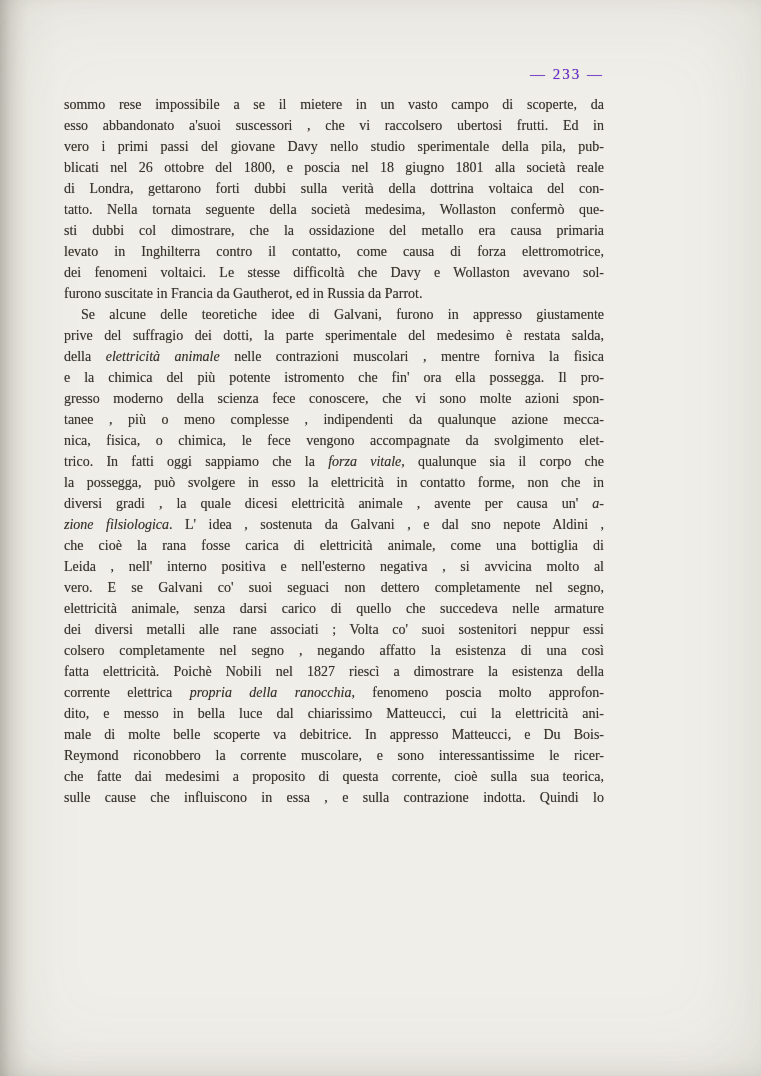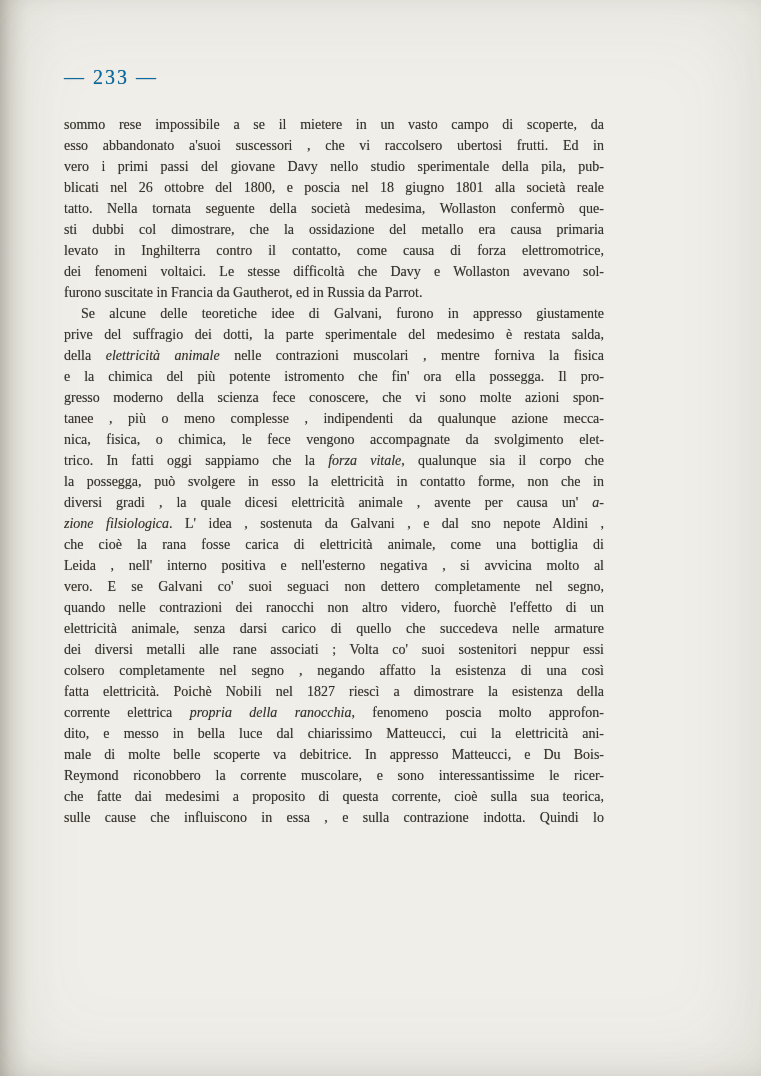--- a/index.html
+++ b/index.html
@@ -24,29 +24,29 @@
     box-shadow:
       inset 0 0 90px rgba(110, 105, 92, 0.10),
       inset 14px 0 26px -12px rgba(95, 90, 78, 0.28),
       inset 0 -18px 40px -20px rgba(110, 105, 92, 0.12);
   }
   .page-number {
     position: absolute;
     top: 66px;
     left: 64px;
     width: 540px;
-    text-align: left;
-    font-size: 20px;
+    text-align: right;
+    font-size: 15px;
     letter-spacing: 2px;
-    color: #0369a1;
+    color: #6d28d9;
     text-shadow: 0 0 0.7px rgba(65, 61, 53, 0.55);
   }
   .text-block {
     position: absolute;
-    top: 114px;
+    top: 94px;
     left: 64px;
     width: 540px;
     font-size: 14px;
     line-height: 21px;
     color: #38342d;
     text-shadow: 0 0 0.7px rgba(56, 52, 45, 0.5);
   }
   .paragraph { margin: 0; }
   .line {
     height: 21px;
@@ -68,20 +68,21 @@
 <div class="scan-surface"></div>
 
 <div class="page-number">— 233 —</div>
 
 <div class="text-block">
   <div class="paragraph">
       <div class="line"><span>sommo rese impossibile a se il mietere in un vasto campo di scoperte, da</span></div>
       <div class="line"><span>esso abbandonato a'suoi suscessori , che vi raccolsero ubertosi frutti. Ed in</span></div>
       <div class="line"><span>vero i primi passi del giovane Davy nello studio sperimentale della pila, pub-</span></div>
       <div class="line"><span>blicati nel 26 ottobre del 1800, e poscia nel 18 giugno 1801 alla società reale</span></div>
+      <div class="line"><span>di Londra, gettarono forti dubbi sulla verità della dottrina voltaica del con-</span></div>
       <div class="line"><span>tatto. Nella tornata seguente della società medesima, Wollaston confermò que-</span></div>
       <div class="line"><span>sti dubbi col dimostrare, che la ossidazione del metallo era causa primaria</span></div>
       <div class="line"><span>levato in Inghilterra contro il contatto, come causa di forza elettromotrice,</span></div>
       <div class="line"><span>dei fenomeni voltaici. Le stesse difficoltà che Davy e Wollaston avevano sol-</span></div>
       <div class="line last"><span>furono suscitate in Francia da Gautherot, ed in Russia da Parrot.</span></div>
     </div>
   <div class="paragraph">
       <div class="line indent"><span>Se alcune delle teoretiche idee di Galvani, furono in appresso giustamente</span></div>
       <div class="line"><span>prive del suffragio dei dotti, la parte sperimentale del medesimo è restata salda,</span></div>
       <div class="line"><span>della </span><span class="it">elettricità animale</span><span> nelle contrazioni muscolari , mentre forniva la fisica</span></div>
@@ -89,21 +90,20 @@
       <div class="line"><span>gresso moderno della scienza fece conoscere, che vi sono molte azioni spon-</span></div>
       <div class="line"><span>tanee , più o meno complesse , indipendenti da qualunque azione mecca-</span></div>
       <div class="line"><span>nica, fisica, o chimica, le fece vengono accompagnate da svolgimento elet-</span></div>
       <div class="line"><span>trico. In fatti oggi sappiamo che la </span><span class="it">forza vitale</span><span>, qualunque sia il corpo che</span></div>
       <div class="line"><span>la possegga, può svolgere in esso la elettricità in contatto forme, non che in</span></div>
       <div class="line"><span>diversi gradi , la quale dicesi elettricità animale , avente per causa un' </span><span class="it">a-</span></div>
       <div class="line"><span class="it">zione filsiologica</span><span>. L' idea , sostenuta da Galvani , e dal sno nepote Aldini ,</span></div>
       <div class="line"><span>che cioè la rana fosse carica di elettricità animale, come una bottiglia di</span></div>
       <div class="line"><span>Leida , nell' interno positiva e nell'esterno negativa , si avvicina molto al</span></div>
       <div class="line"><span>vero. E se Galvani co' suoi seguaci non dettero completamente nel segno,</span></div>
-      <div class="line"><span>quando nelle contrazioni dei ranocchi non altro videro, fuorchè l'effetto di un</span></div>
       <div class="line"><span>elettricità animale, senza darsi carico di quello che succedeva nelle armature</span></div>
       <div class="line"><span>dei diversi metalli alle rane associati ; Volta co' suoi sostenitori neppur essi</span></div>
       <div class="line"><span>colsero completamente nel segno , negando affatto la esistenza di una così</span></div>
       <div class="line"><span>fatta elettricità. Poichè Nobili nel 1827 riescì a dimostrare la esistenza della</span></div>
       <div class="line"><span>corrente elettrica </span><span class="it">propria della ranocchia</span><span>, fenomeno poscia molto approfon-</span></div>
       <div class="line"><span>dito, e messo in bella luce dal chiarissimo Matteucci, cui la elettricità ani-</span></div>
       <div class="line"><span>male di molte belle scoperte va debitrice. In appresso Matteucci, e Du Bois-</span></div>
       <div class="line"><span>Reymond riconobbero la corrente muscolare, e sono interessantissime le ricer-</span></div>
       <div class="line"><span>che fatte dai medesimi a proposito di questa corrente, cioè sulla sua teorica,</span></div>
       <div class="line"><span>sulle cause che influiscono in essa , e sulla contrazione indotta. Quindi lo</span></div>

